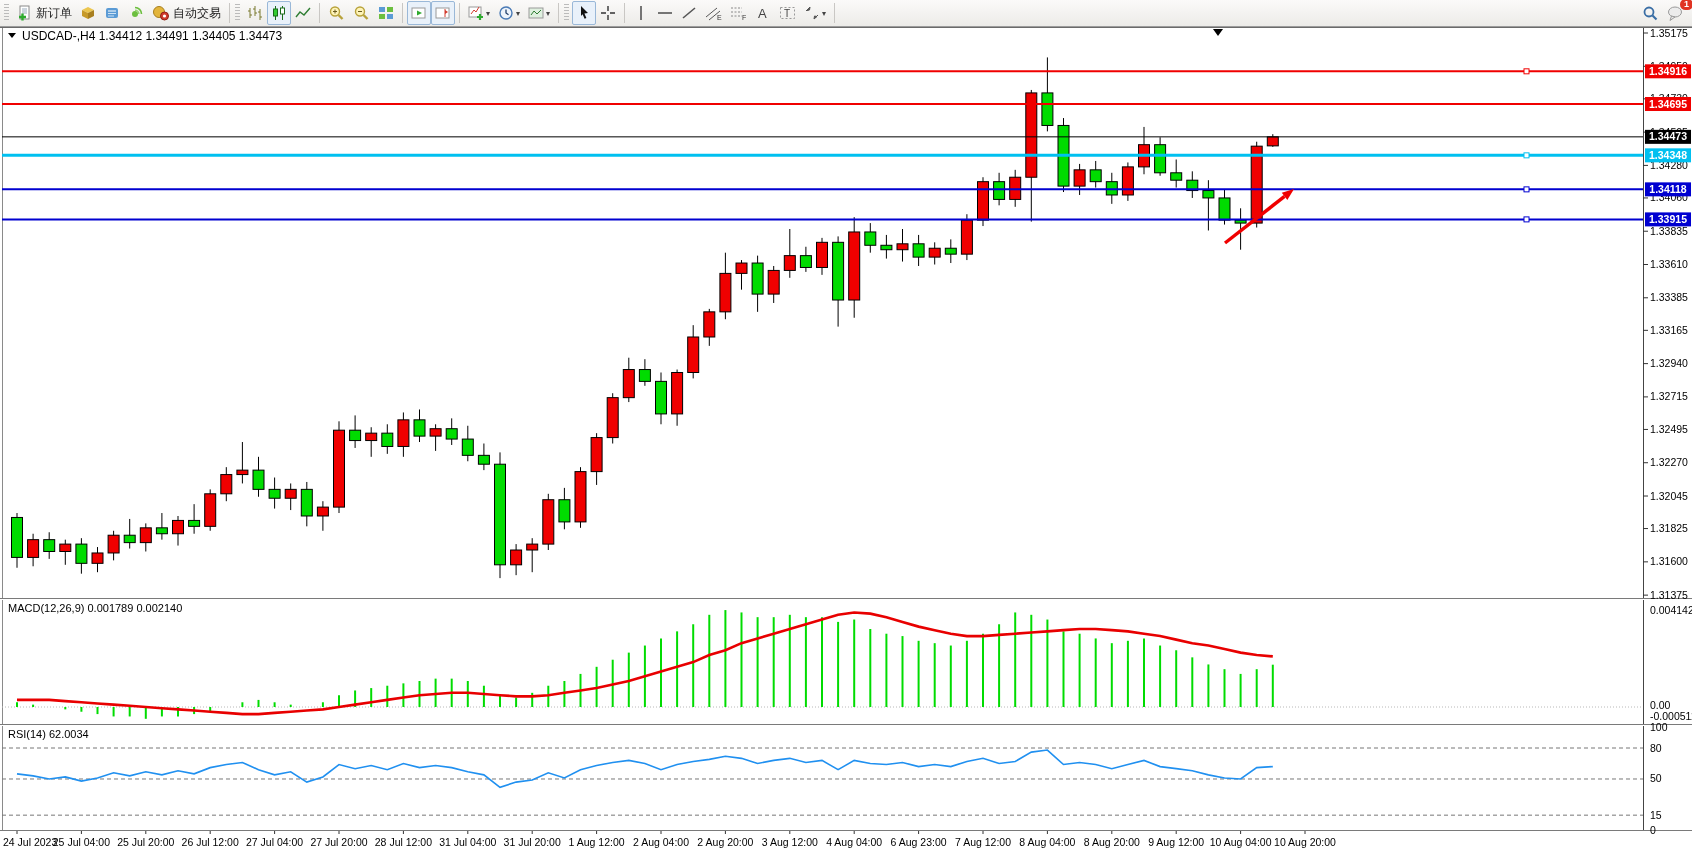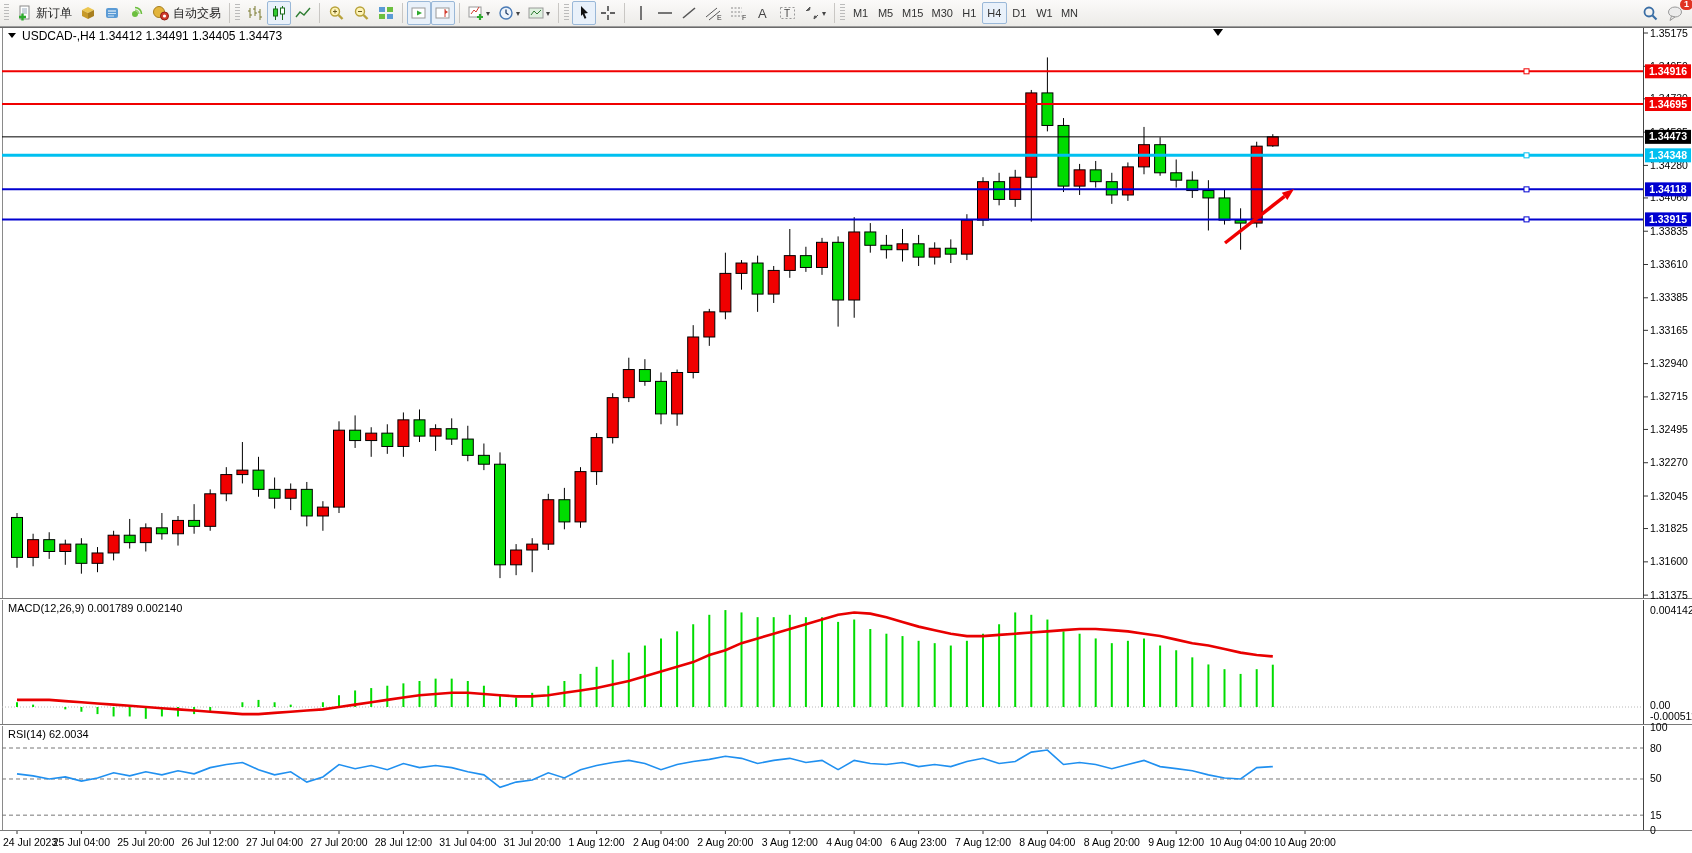--- a/index.html
+++ b/index.html
@@ -217,32 +217,20 @@
     </button>
     <button class="tb">
       <svg width="16" height="16">
           <path d="M2 6l4-4M6 2l-.5 3L3 5.5z" stroke="#555" fill="#555"></path>
           <path d="M14 10l-4 4M10 14l.5-3 2.5.5z" stroke="#555" fill="#555"></path>
         </svg>
       <span class="dd">▾</span>
     </button>
   </div>
   <div class="tsep"></div>
-  <div class="tgroup">
-    <div class="grip"></div>
-    <button class="tb tf">M1</button>
-    <button class="tb tf">M5</button>
-    <button class="tb tf">M15</button>
-    <button class="tb tf">M30</button>
-    <button class="tb tf">H1</button>
-    <button class="tb tf pressed">H4</button>
-    <button class="tb tf">D1</button>
-    <button class="tb tf">W1</button>
-    <button class="tb tf">MN</button>
-  </div>
   <div class="tright">
     <button class="tb">
       <svg width="17" height="17">
           <circle cx="7" cy="7" r="4.5" fill="none" stroke="#3a6ea5" stroke-width="1.8"></circle>
           <line x1="10.5" y1="10.5" x2="14.5" y2="14.5" stroke="#3a6ea5" stroke-width="2.2"></line>
         </svg>
     </button>
     <div class="chatwrap">
       <button class="tb">
         <svg width="18" height="17">

